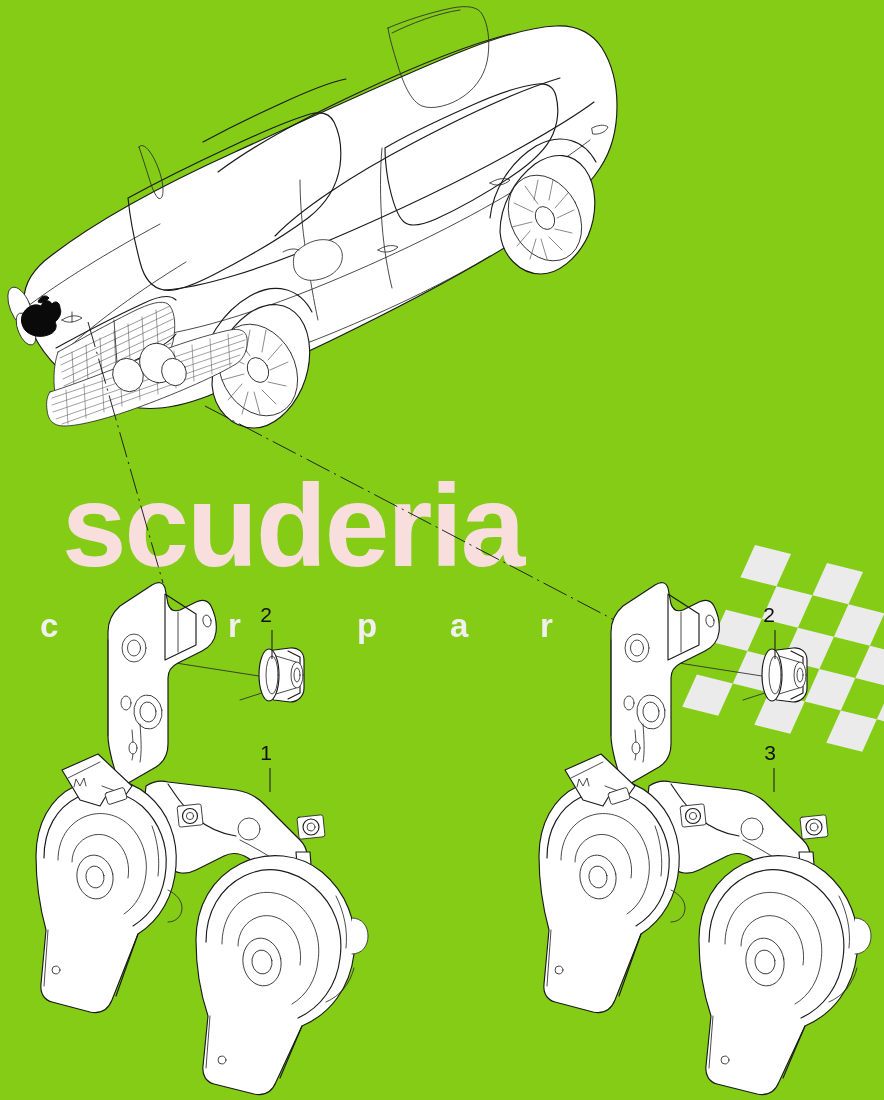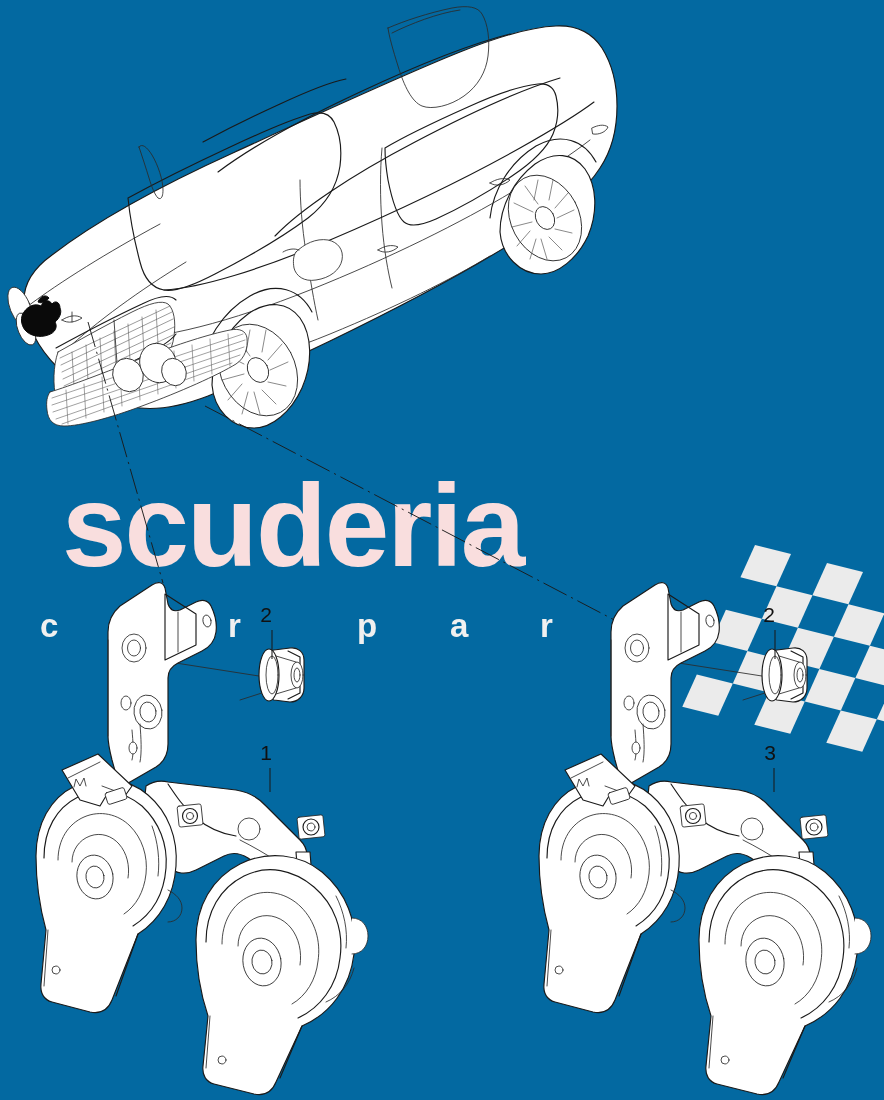--- a/index.html
+++ b/index.html
@@ -8,21 +8,21 @@
     padding: 0;
     background: #ffffff;
   }
   body {
     font-family: "Liberation Sans", sans-serif;
   }
   #page {
     position: relative;
     width: 884px;
     height: 1100px;
-    background: #0369a1;
+    background: #84cc16;
     overflow: hidden;
   }
   #page svg.layer {
     position: absolute;
     left: 0;
     top: 0;
     width: 884px;
     height: 1100px;
   }
   .wm-text {

